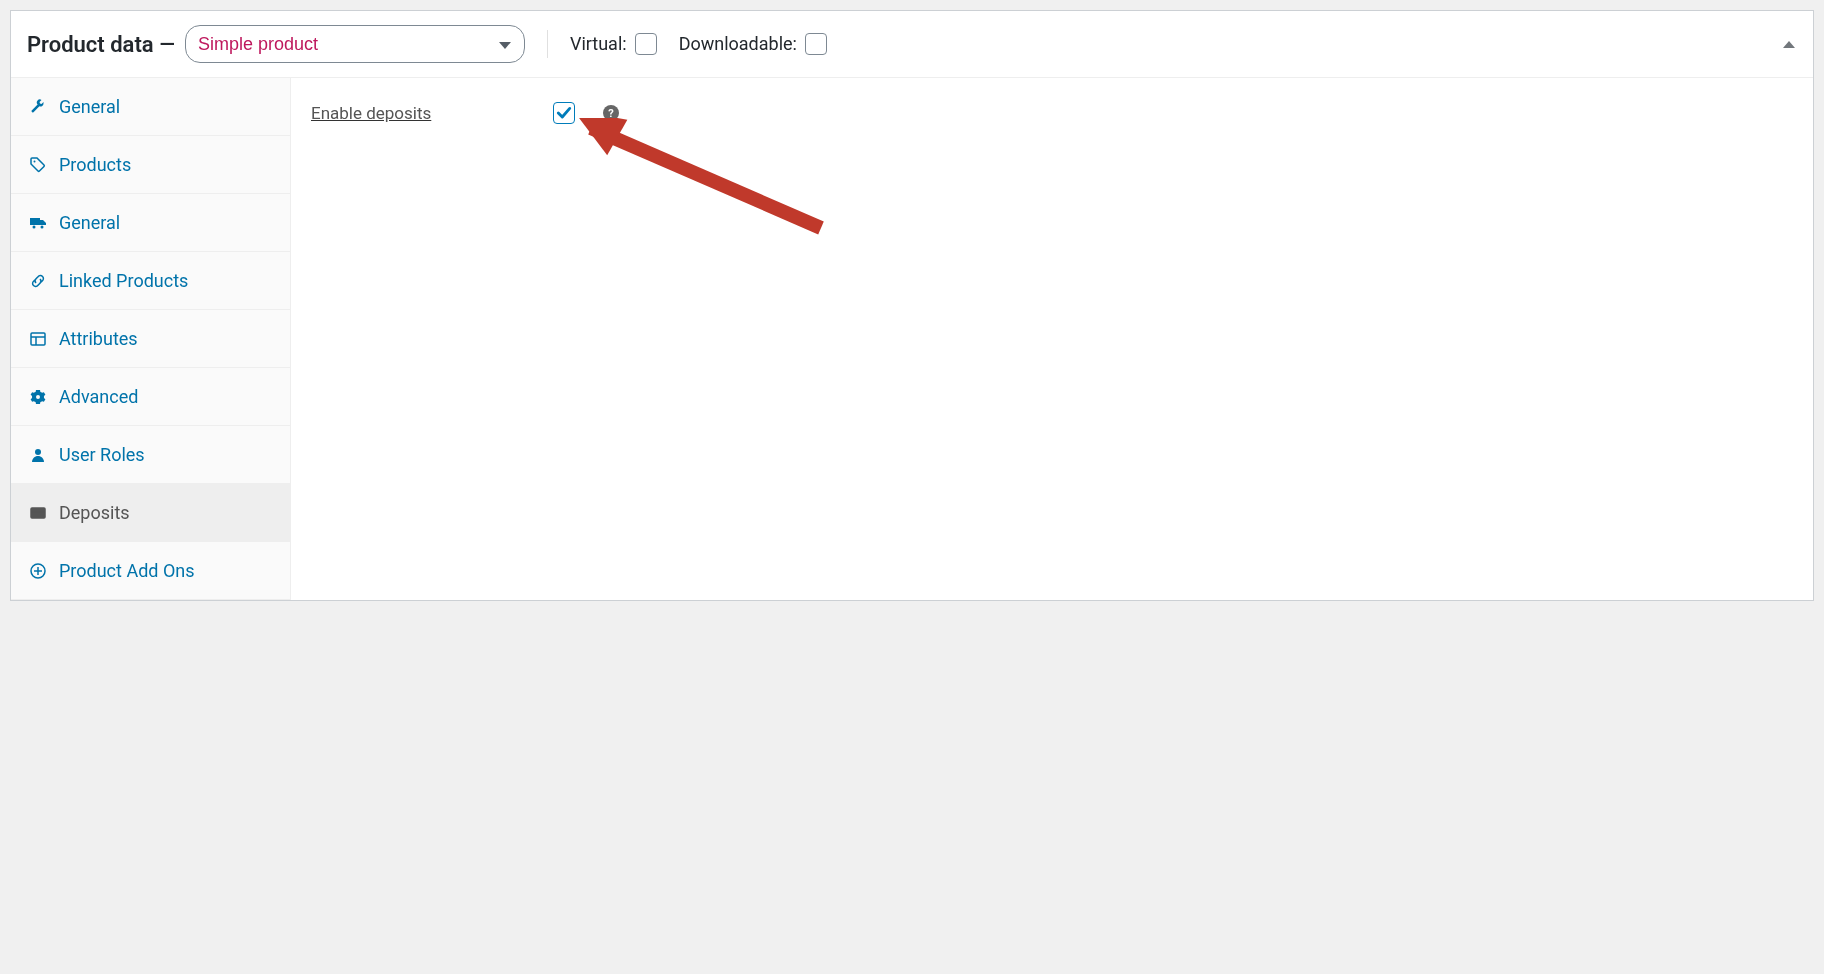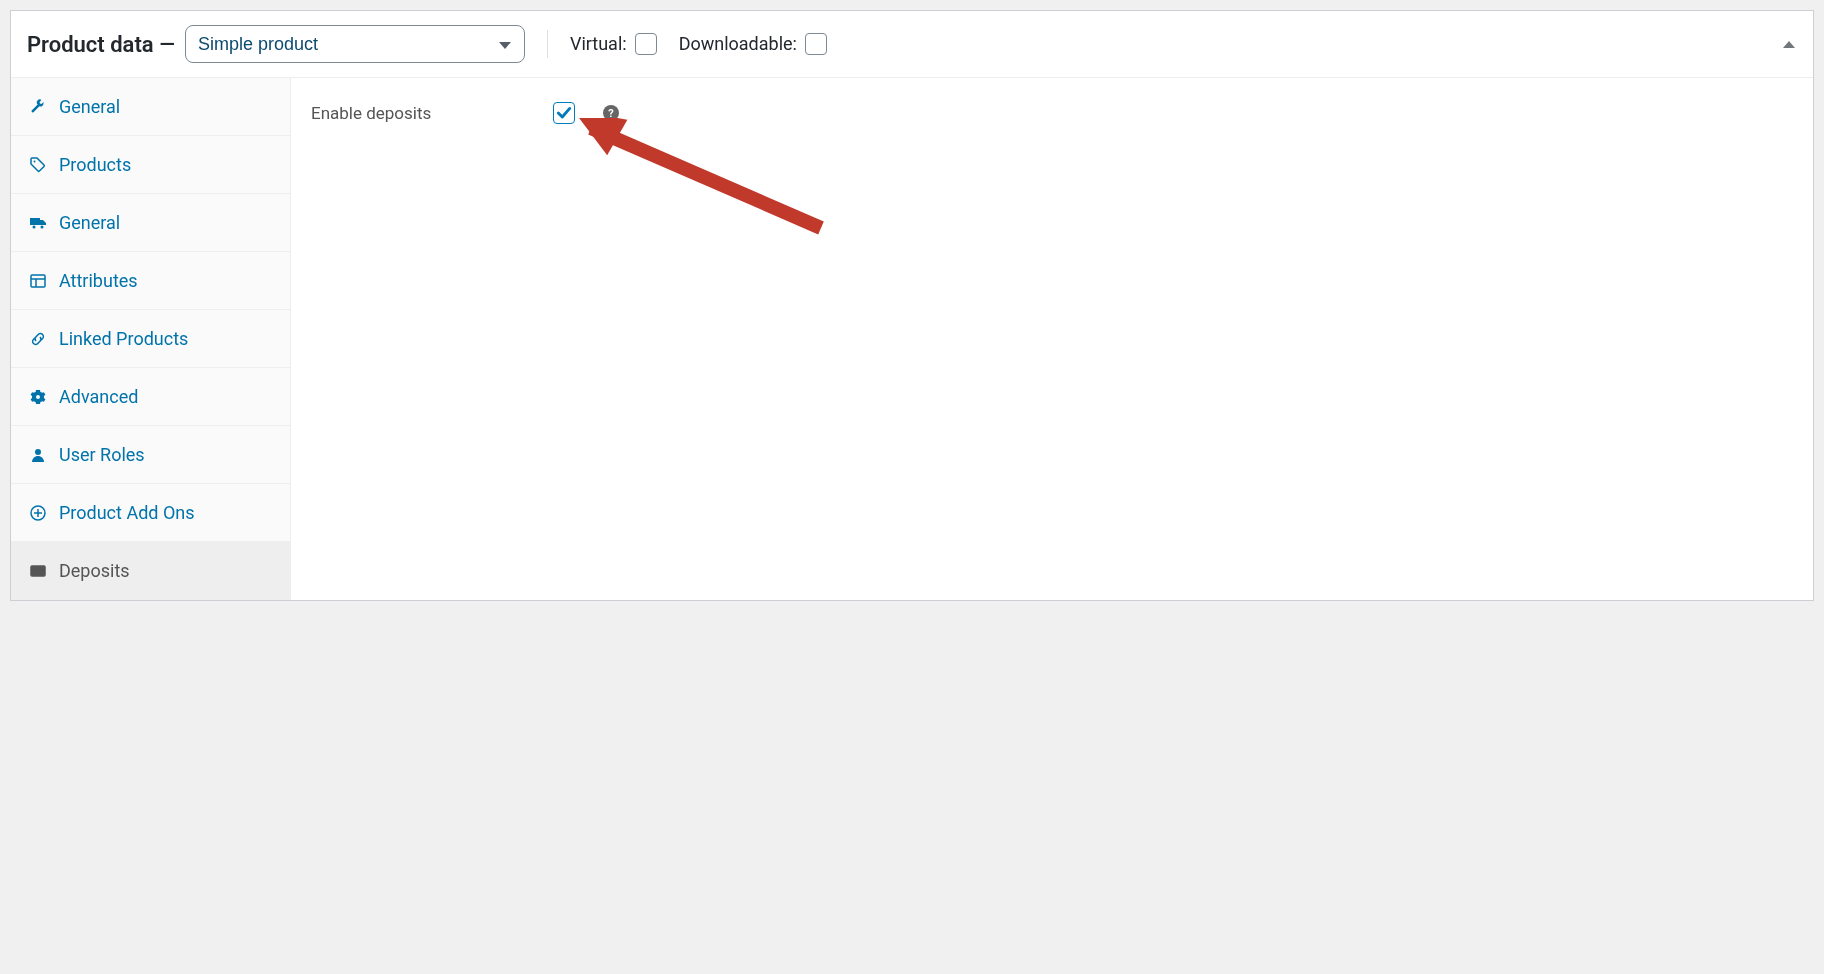--- a/index.html
+++ b/index.html
@@ -30,24 +30,24 @@
     .header-dash {
       font-size: 20px;
       font-weight: 600;
       margin: 0 10px 0 6px;
       color: #23282d;
     }
     .product-type-select {
       appearance: none;
       -webkit-appearance: none;
       border: 1px solid #7e8993;
-      border-radius: 8px;
+      border-radius: 15px;
       padding: 8px 40px 8px 12px;
       font-size: 18px;
-      color: #0c4a6e;
+      color: #be185d;
       background: #fff;
       min-width: 340px;
       cursor: pointer;
       position: relative;
     }
     .select-wrap {
       position: relative;
       display: inline-block;
     }
     .select-wrap::after {
@@ -154,20 +154,21 @@
     .tab.active .icon { color: #555; }
     .panel {
       flex: 1;
       padding: 24px 20px;
       position: relative;
     }
     .field-row {
       display: flex;
       align-items: center;
       gap: 22px;
+      text-decoration: underline;
     }
     .field-label {
       width: 220px;
       font-size: 17px;
       color: #555;
     }
     .help-tip {
       width: 16px;
       height: 16px;
       border-radius: 50%;
@@ -246,75 +247,75 @@
               <circle cx="5" cy="12" r="1.5" fill="#0073aa"></circle>
               <circle cx="13" cy="12" r="1.5" fill="#0073aa"></circle>
             </svg>
         </span>
         <span>General</span>
       </div>
 
       <div class="tab">
         <span class="icon">
           <svg width="16" height="16" viewBox="0 0 16 16">
+              <path d="M6 10a3 3 0 0 1 0-4.2L8 3.8a3 3 0 1 1 4.2 4.2l-1 1M10 6a3 3 0 0 1 0 4.2L8 12.2a3 3 0 1 1-4.2-4.2l1-1" stroke="#0073aa" stroke-width="1.5" fill="none"></path>
+            </svg>
+        </span>
+        <span>Linked Products</span>
+      </div>
+
+      <div class="tab">
+        <span class="icon">
+          <svg width="16" height="16" viewBox="0 0 16 16">
               <rect x="1" y="2" width="14" height="12" rx="1" fill="none" stroke="#0073aa" stroke-width="1.5"></rect>
               <line x1="1" y1="6" x2="15" y2="6" stroke="#0073aa" stroke-width="1.5"></line>
               <line x1="6" y1="6" x2="6" y2="14" stroke="#0073aa" stroke-width="1.5"></line>
             </svg>
         </span>
         <span>Attributes</span>
       </div>
 
       <div class="tab">
         <span class="icon">
           <svg width="16" height="16" viewBox="0 0 16 16">
-              <path d="M6 10a3 3 0 0 1 0-4.2L8 3.8a3 3 0 1 1 4.2 4.2l-1 1M10 6a3 3 0 0 1 0 4.2L8 12.2a3 3 0 1 1-4.2-4.2l1-1" stroke="#0073aa" stroke-width="1.5" fill="none"></path>
-            </svg>
-        </span>
-        <span>Linked Products</span>
-      </div>
-
-      <div class="tab">
-        <span class="icon">
-          <svg width="16" height="16" viewBox="0 0 16 16">
               <path d="M8 10a2 2 0 1 0 0-4 2 2 0 0 0 0 4zm6-2c0 .4 0 .7-.1 1l1.5 1.2-1.5 2.6-1.8-.6c-.5.4-1 .7-1.7.9L10 15H6l-.4-1.9c-.6-.2-1.2-.5-1.7-.9l-1.8.6-1.5-2.6L2.1 9c0-.3-.1-.6-.1-1s0-.7.1-1L.6 5.8l1.5-2.6 1.8.6c.5-.4 1-.7 1.7-.9L6 1h4l.4 1.9c.6.2 1.2.5 1.7.9l1.8-.6 1.5 2.6L13.9 7c.1.3.1.6.1 1z" fill="#0073aa"></path>
             </svg>
         </span>
         <span>Advanced</span>
       </div>
 
       <div class="tab">
         <span class="icon">
           <svg width="16" height="16" viewBox="0 0 16 16">
               <circle cx="8" cy="5" r="3" fill="#0073aa"></circle>
               <path d="M2 15c0-3.3 2.7-6 6-6s6 2.7 6 6" fill="#0073aa"></path>
             </svg>
         </span>
         <span>User Roles</span>
+      </div>
+
+      <div class="tab active">
+        <span class="icon">
+          <svg width="16" height="16" viewBox="0 0 16 16">
+              <rect x="1" y="3" width="14" height="10" rx="1" fill="none" stroke="#555" stroke-width="1.5"></rect>
+              <line x1="1" y1="7" x2="15" y2="7" stroke="#555" stroke-width="1.5"></line>
+            </svg>
+        </span>
+        <span>Deposits</span>
       </div>
 
       <div class="tab">
         <span class="icon">
           <svg width="16" height="16" viewBox="0 0 16 16">
               <circle cx="8" cy="8" r="7" fill="none" stroke="#0073aa" stroke-width="1.5"></circle>
               <line x1="8" y1="4" x2="8" y2="12" stroke="#0073aa" stroke-width="1.5"></line>
               <line x1="4" y1="8" x2="12" y2="8" stroke="#0073aa" stroke-width="1.5"></line>
             </svg>
         </span>
         <span>Product Add Ons</span>
-      </div>
-
-      <div class="tab active">
-        <span class="icon">
-          <svg width="16" height="16" viewBox="0 0 16 16">
-              <rect x="1" y="3" width="14" height="10" rx="1" fill="none" stroke="#555" stroke-width="1.5"></rect>
-              <line x1="1" y1="7" x2="15" y2="7" stroke="#555" stroke-width="1.5"></line>
-            </svg>
-        </span>
-        <span>Deposits</span>
       </div>
 
 
     </div>
 
     <div class="panel">
       <div class="field-row">
         <span class="field-label">Enable deposits</span>
         <span class="wp-checkbox checked">
           <svg width="16" height="16" viewBox="0 0 14 14">

